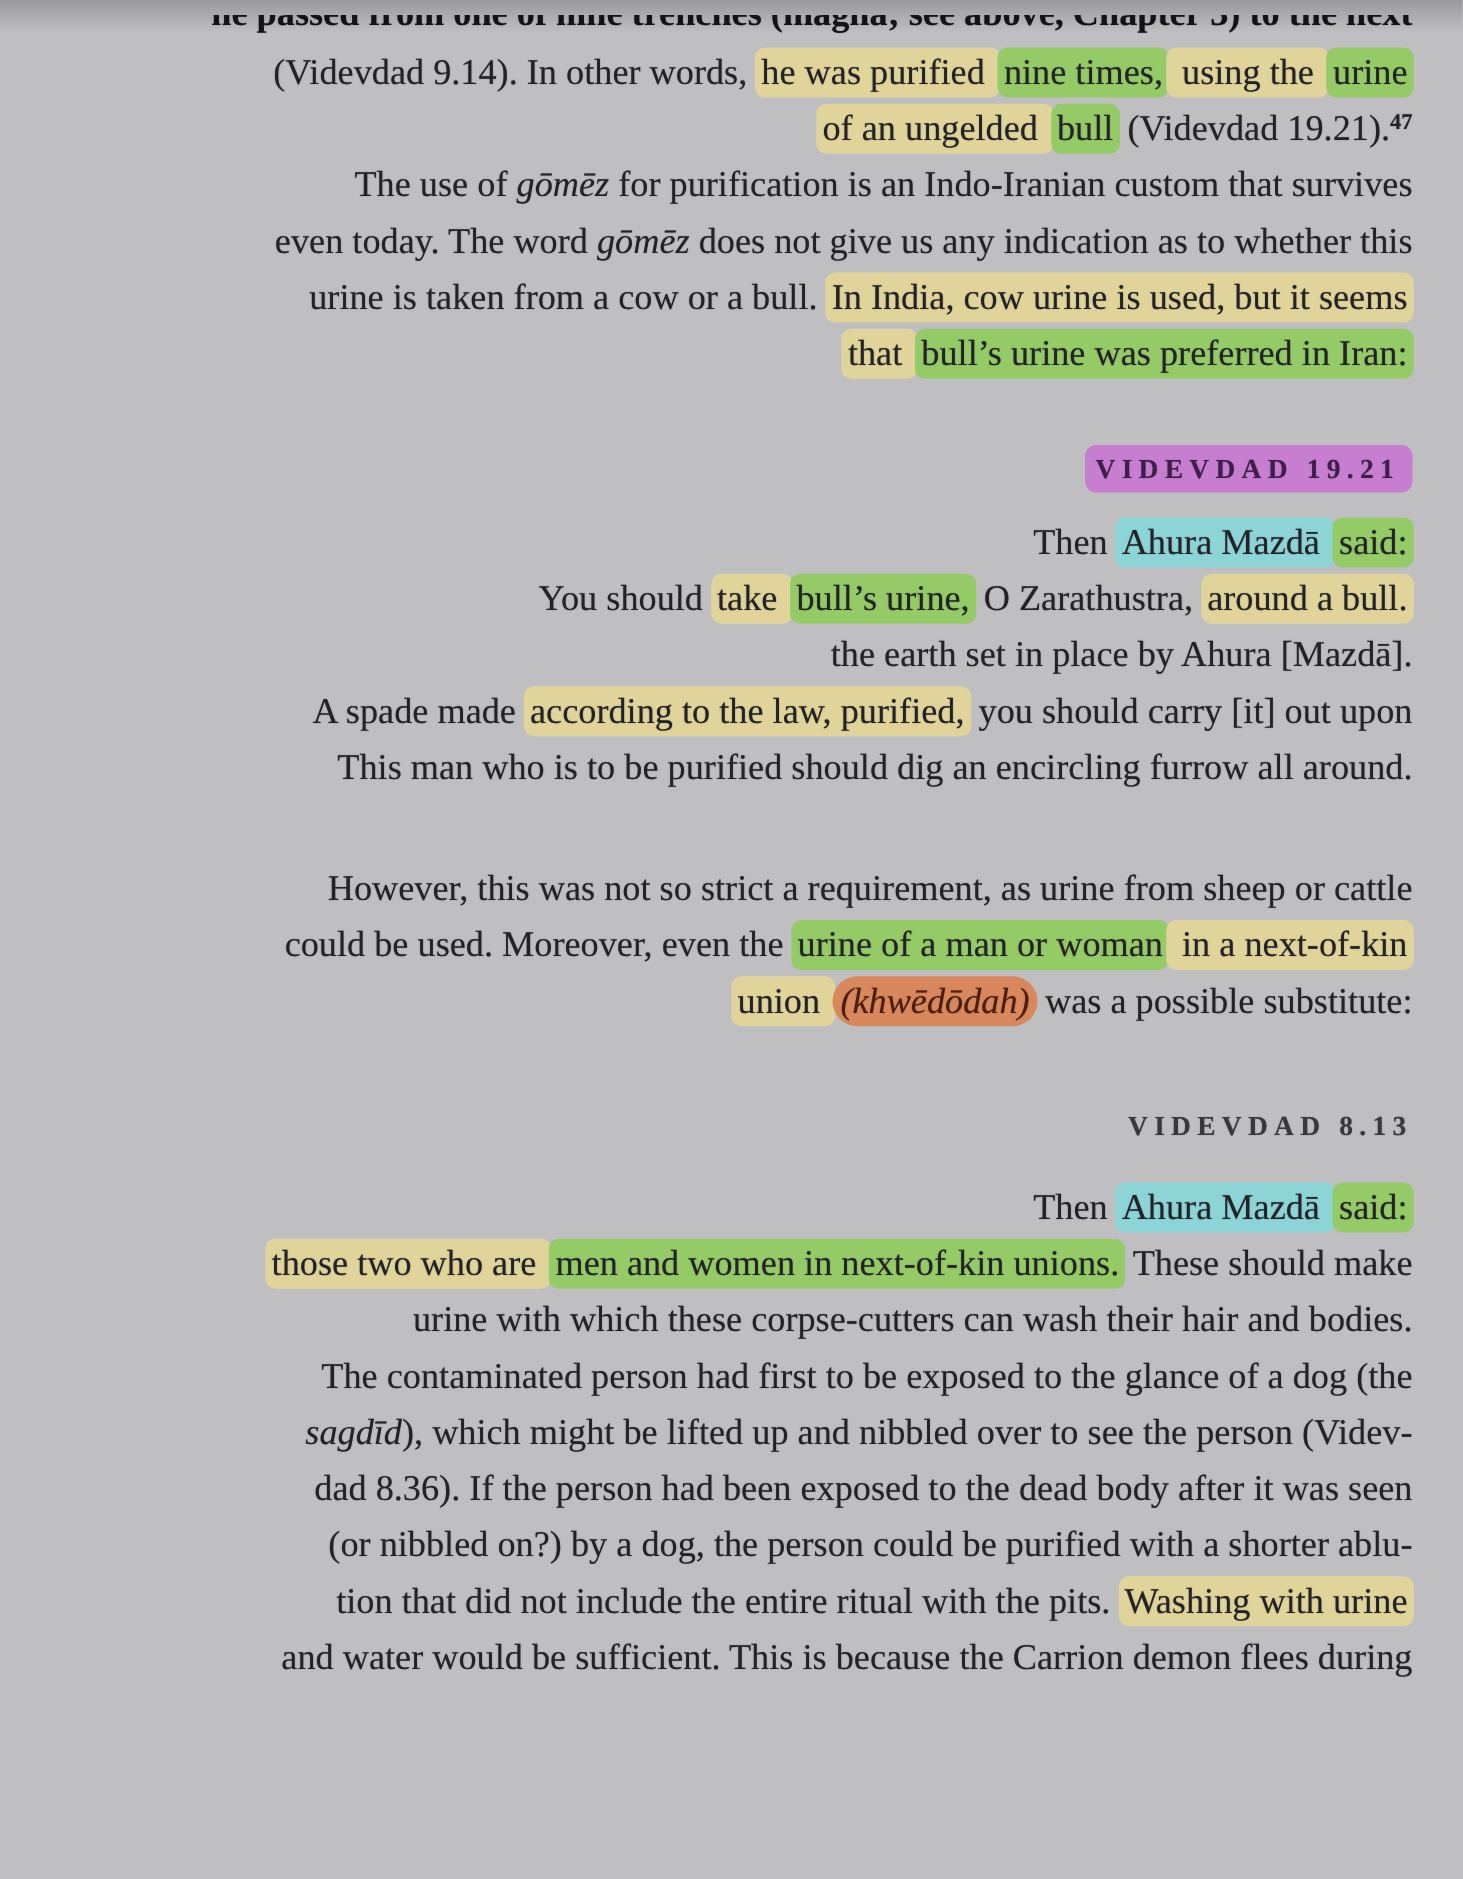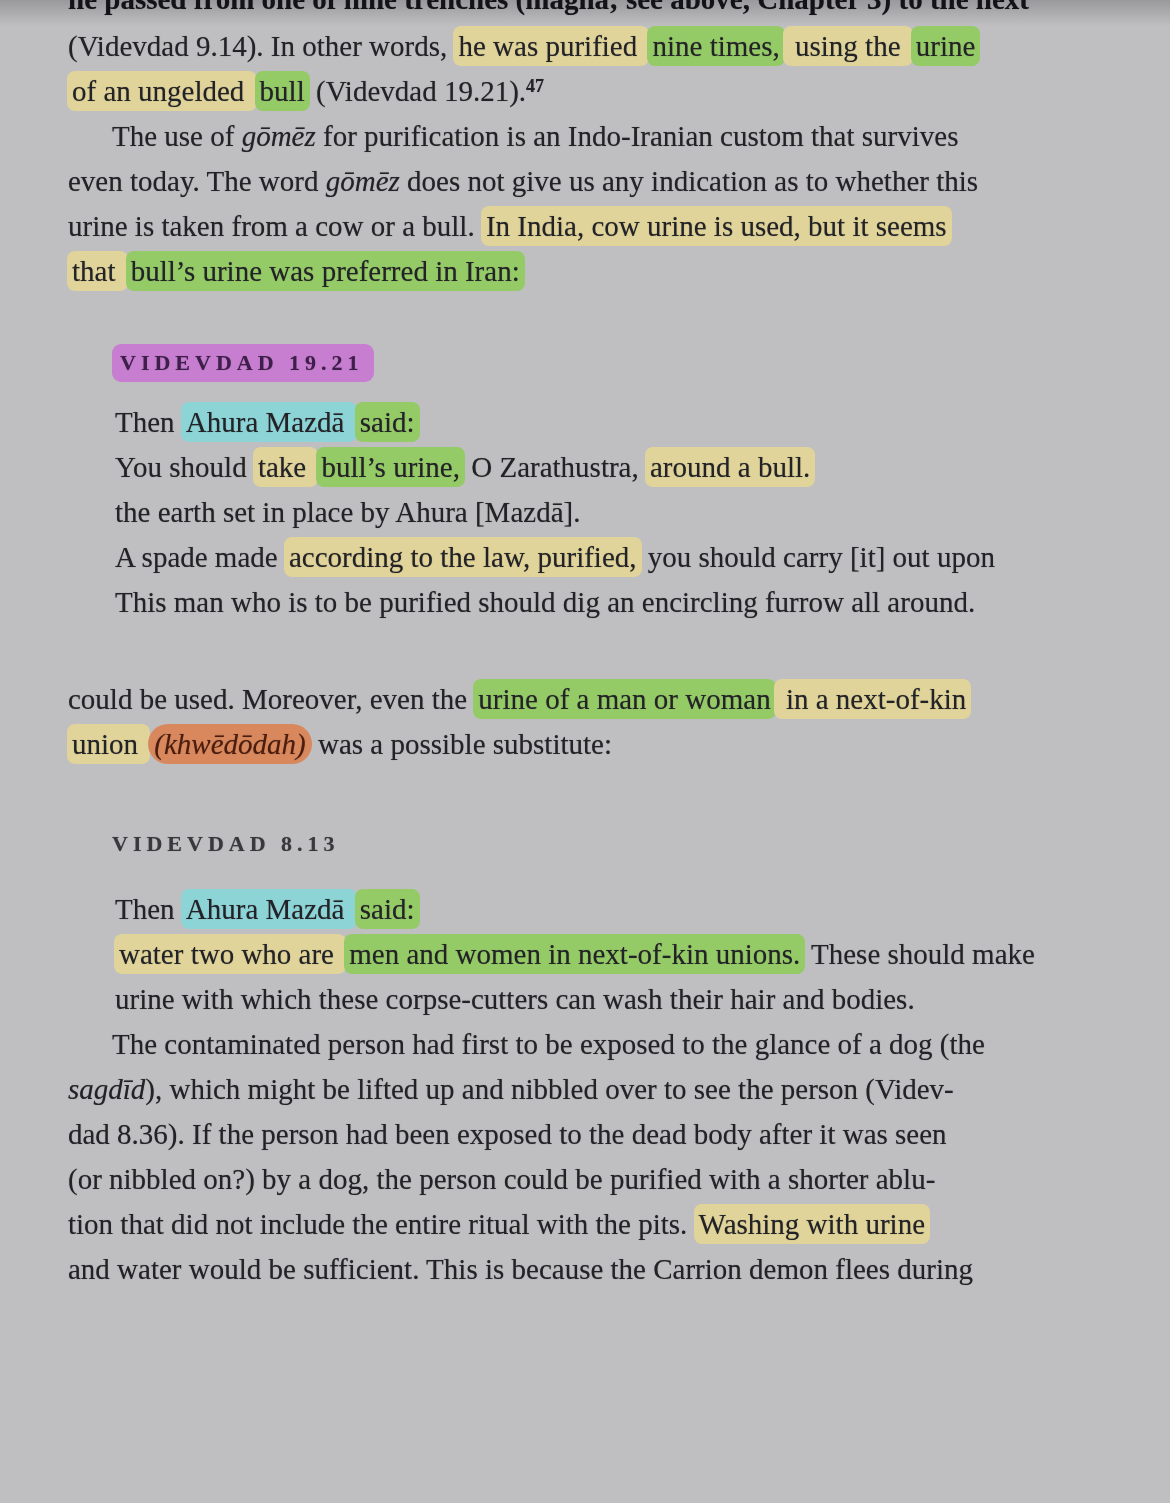--- a/index.html
+++ b/index.html
@@ -7,23 +7,24 @@
     width: 1170px; height: 1503px;
     background: var(--page-bg, #bfbfc1);
     font-family: "Liberation Serif", "DejaVu Serif", serif;
     color: var(--ink, #232327);
     overflow: hidden;
     position: relative;
   }
   .page {
     position: relative;
     width: 1170px; height: 1228px;
-    padding: 0 40px 0 68px;
+    padding: 12px 40px 0 68px;
     box-sizing: border-box;
     text-shadow: 0 0 1px rgba(30,30,35,0.45);
+    text-align: right;
   }
   .page::before {
     content: "";
     position: absolute; left: 0; top: 0; right: 0; height: 26px;
     background: linear-gradient(to bottom, rgba(20,20,25,0.22), rgba(20,20,25,0));
     pointer-events: none;
     z-index: 5;
   }
   .line {
     white-space: nowrap;
@@ -84,27 +85,28 @@
     </div>
     <div class="block heading heading-1"><span class="heading-text hl-purple">VIDEVDAD 19.21</span></div>
     <div class="block quote quote-1">
       <div class="line"><span class="seg">Then </span><span class="seg hl-cyan">Ahura Mazdā </span><span class="seg hl-green">said:</span></div>
       <div class="line"><span class="seg">You should </span><span class="seg hl-yellow">take </span><span class="seg hl-green">bull’s urine,</span><span class="seg"> O Zarathustra, </span><span class="seg hl-yellow">around a bull.</span></div>
       <div class="line"><span class="seg">the earth set in place by Ahura [Mazdā].</span></div>
       <div class="line"><span class="seg">A spade made </span><span class="seg hl-yellow">according to the law, purified,</span><span class="seg"> you should carry [it] out upon</span></div>
       <div class="line"><span class="seg">This man who is to be purified should dig an encircling furrow all around.</span></div>
     </div>
     <div class="block paragraph para-3">
+      <div class="line"><span class="seg">However, this was not so strict a requirement, as urine from sheep or cattle</span></div>
       <div class="line"><span class="seg">could be used. Moreover, even the </span><span class="seg hl-green">urine of a man or woman</span><span class="seg hl-yellow"> in a next-of-kin</span></div>
       <div class="line"><span class="seg hl-yellow">union </span><span class="seg hl-orange it">(khwēdōdah)</span><span class="seg"> was a possible substitute:</span></div>
     </div>
     <div class="block heading heading-2"><span class="heading-text">VIDEVDAD 8.13</span></div>
     <div class="block quote quote-2">
       <div class="line"><span class="seg">Then </span><span class="seg hl-cyan">Ahura Mazdā </span><span class="seg hl-green">said:</span></div>
-      <div class="line"><span class="seg hl-yellow">water two who are </span><span class="seg hl-green">men and women in next-of-kin unions.</span><span class="seg"> These should make</span></div>
+      <div class="line"><span class="seg hl-yellow">those two who are </span><span class="seg hl-green">men and women in next-of-kin unions.</span><span class="seg"> These should make</span></div>
       <div class="line"><span class="seg">urine with which these corpse-cutters can wash their hair and bodies.</span></div>
     </div>
     <div class="block paragraph para-4">
       <div class="line indent"><span class="seg">The contaminated person had first to be exposed to the glance of a dog (the</span></div>
       <div class="line"><span class="seg it">sagdīd</span><span class="seg">), which might be lifted up and nibbled over to see the person (Videv-</span></div>
       <div class="line"><span class="seg">dad 8.36). If the person had been exposed to the dead body after it was seen</span></div>
       <div class="line"><span class="seg">(or nibbled on?) by a dog, the person could be purified with a shorter ablu-</span></div>
       <div class="line"><span class="seg">tion that did not include the entire ritual with the pits. </span><span class="seg hl-yellow">Washing with urine</span></div>
       <div class="line"><span class="seg">and water would be sufficient. This is because the Carrion demon flees during</span></div>
     </div>

